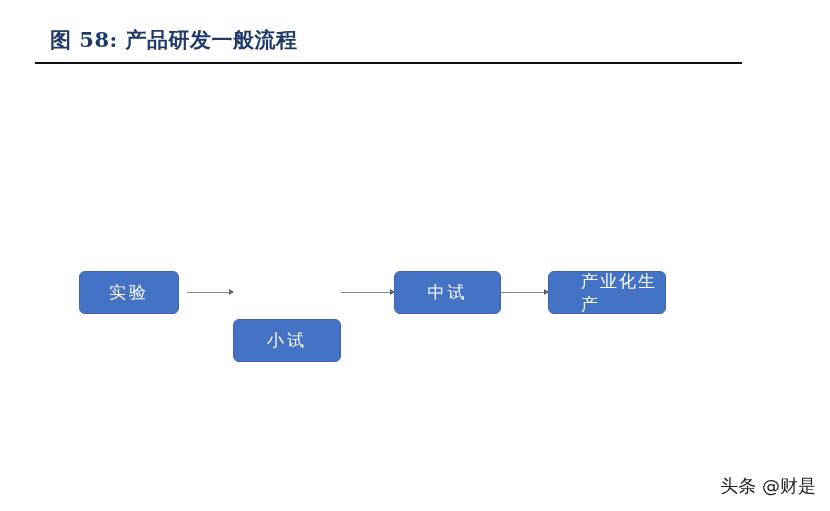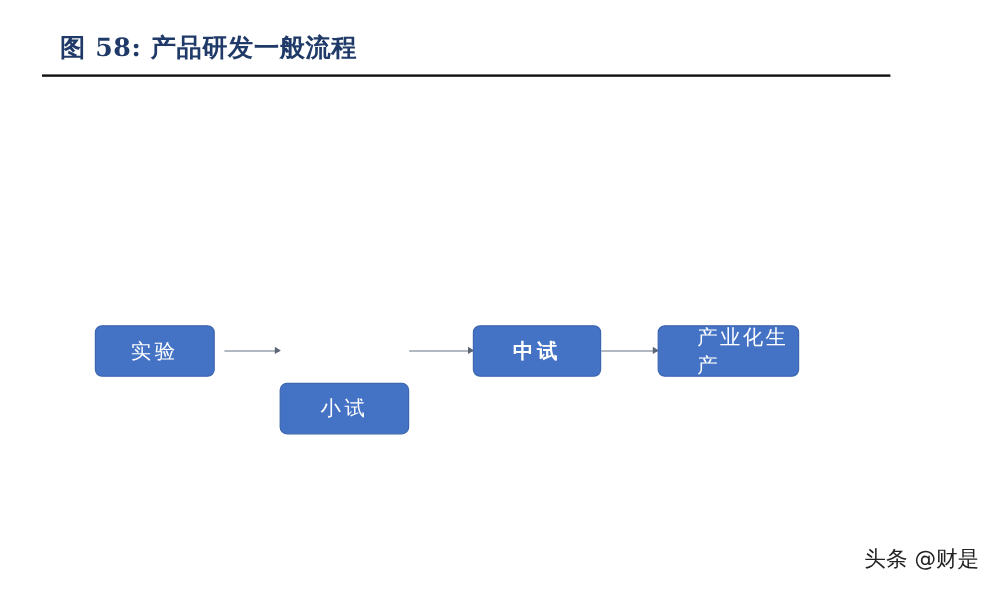--- a/index.html
+++ b/index.html
@@ -2,31 +2,31 @@
 <html><head>
 <meta charset="utf-8">
 <style>
   html, body { margin:0; padding:0; }
   body { width:830px; height:511px; background:#ffffff; position:relative; overflow:hidden; font-family:"DejaVu Serif", serif; }
   .title { position:absolute; left:50px; top:26px; font-size:21px; font-weight:bold; color:#1f3a68; font-family:"DejaVu Serif","Liberation Serif",serif; letter-spacing:0.5px; }
   .rule { position:absolute; left:35px; top:62px; width:707px; height:2px; background:#111; }
   .box { position:absolute; top:271px; height:43px; background:#4472c4; border:1px solid #3d66b0; border-radius:6px; color:#fff; display:flex; align-items:center; justify-content:center; font-size:17px; font-family:"DejaVu Serif",serif; letter-spacing:3px; box-sizing:border-box; }
   .arrow { position:absolute; top:292px; height:1px; background:#7f8a99; }
   .arrow::after { content:""; position:absolute; right:-1px; top:-3px; border-left:5px solid #5a6575; border-top:3.5px solid transparent; border-bottom:3.5px solid transparent; }
-  .watermark { position:absolute; right:14px; top:454px; font-size:18px; color:#222; font-family:"DejaVu Sans",sans-serif; }
+  .watermark { position:absolute; right:14px; top:474px; font-size:18px; color:#222; font-family:"DejaVu Sans",sans-serif; }
 </style>
 </head>
 <body>
 
 <div class="title">图 58: 产品研发一般流程</div>
 <div class="rule"></div>
 
 <div>
   <div class="box" style="left:79px;width:100px;">实验</div>
   <div class="arrow" style="left:187px;width:46px;"></div>
   <div class="box" style="left:233px;width:108px;margin-top:48px;">小试</div>
   <div class="arrow" style="left:341px;width:53px;"></div>
-  <div class="box" style="left:394px;width:107px;font-weight:bold;">中试</div>
+  <div class="box" style="left:394px;width:107px;">中试</div>
   <div class="arrow" style="left:501px;width:47px;"></div>
   <div class="box" style="left:548px;width:118px;letter-spacing:2px;padding-left:32px;">产业化生产</div>
 </div>
 
 <div class="watermark">头条 @财是</div>
 
 </body></html>

